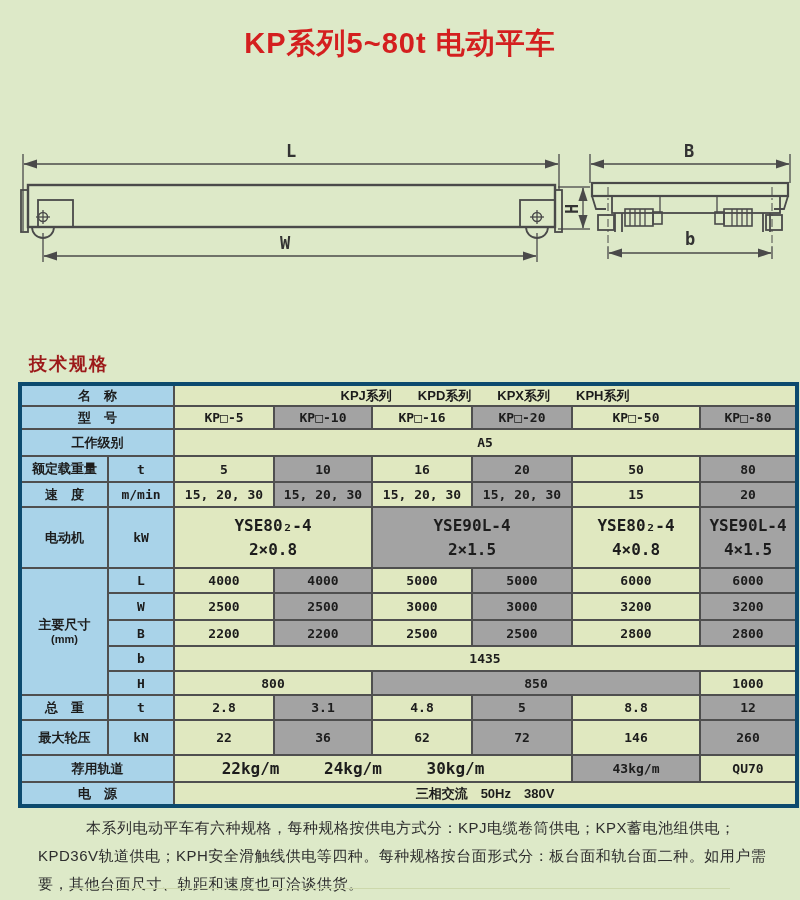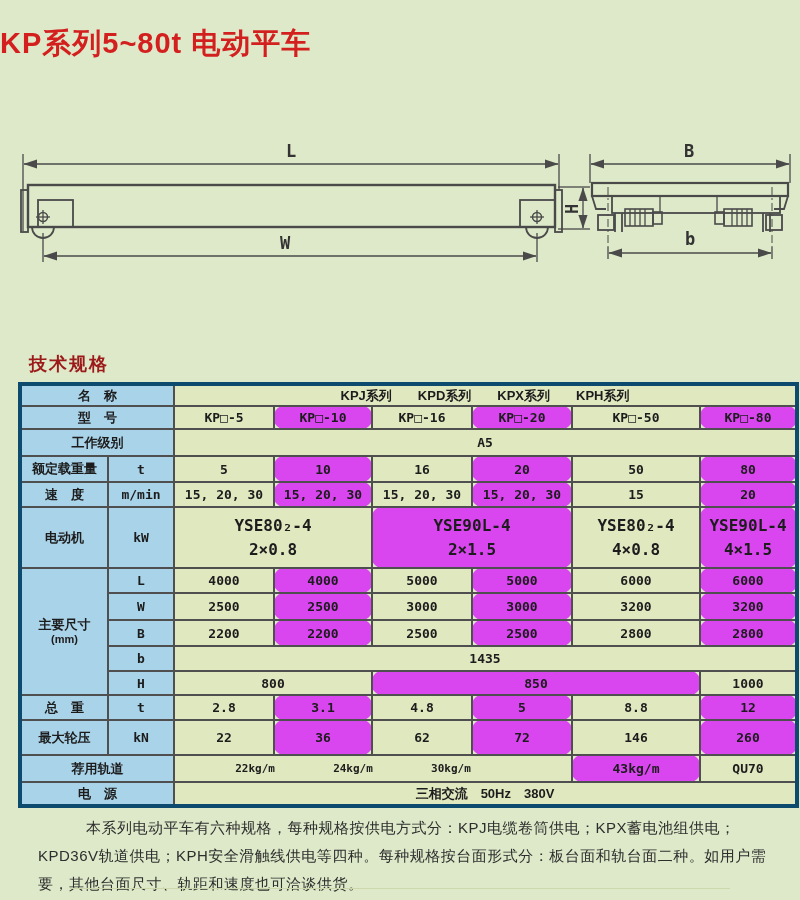--- a/index.html
+++ b/index.html
@@ -5,21 +5,21 @@
   * { box-sizing: border-box; }
   html,body { margin:0; padding:0; }
   body {
     width:800px; height:900px; position:relative; overflow:hidden;
     background:#dde9c8;
     font-family:"Liberation Sans", sans-serif;
     color:#222;
   }
   .title {
     position:absolute; top:24px; left:0; width:100%;
-    text-align:left; font-size:29px; font-weight:bold;
+    text-align:center; font-size:29px; font-weight:bold;
     color:#d41f1f; letter-spacing:1px;
   }
   .drawings { position:absolute; top:135px; left:0; width:800px; height:145px; }
   .drawings svg { position:absolute; top:0; }
   #side-view { left:8px; }
   #end-view { left:585px; }
   .section-heading {
     position:absolute; top:352px; left:29px;
     font-size:18px; font-weight:bold; color:#9c1a1a; letter-spacing:2px;
   }
@@ -28,27 +28,27 @@
     border-collapse:collapse; table-layout:fixed;
     border:4px solid #0c4a6e;
   }
   table.spec td {
     border:2px solid #4f4f4f;
     padding:0 2px; text-align:center; vertical-align:middle;
     font-size:13px; font-weight:bold; color:#1c1c1c; overflow:hidden;
   }
   td.lbl  { background:#a9d3e9; }
   td.g    { background:#e0e8c0; }
-  td.b    { background:#d946ef;border-radius:10px; }
+  td.b    { background:#a3a3a3; }
   .mono   { font-family:"DejaVu Sans Mono", monospace; font-size:12px; }
   .motor-cell div { line-height:1.45; font-family:"DejaVu Sans Mono", monospace; font-size:16px; }
   .dims-label div { line-height:1.2; }
   .dims-unit { font-size:11px; }
   .rail-span { display:flex; justify-content:space-evenly; align-items:center;
-               font-family:"DejaVu Sans Mono", monospace; font-size:11px; padding-right:40px; }
+               font-family:"DejaVu Sans Mono", monospace; font-size:16px; padding-right:40px; }
   .footer {
     position:absolute; top:814px; left:38px; width:736px;
     font-size:15px; line-height:28px; color:#2e2e2e;
     text-indent:3.2em; letter-spacing:0.5px;
   }
   .bottom-rule {
     position:absolute; top:888px; left:70px; width:660px; height:1px;
     background:#ccd8ab;
   }
 </style>

